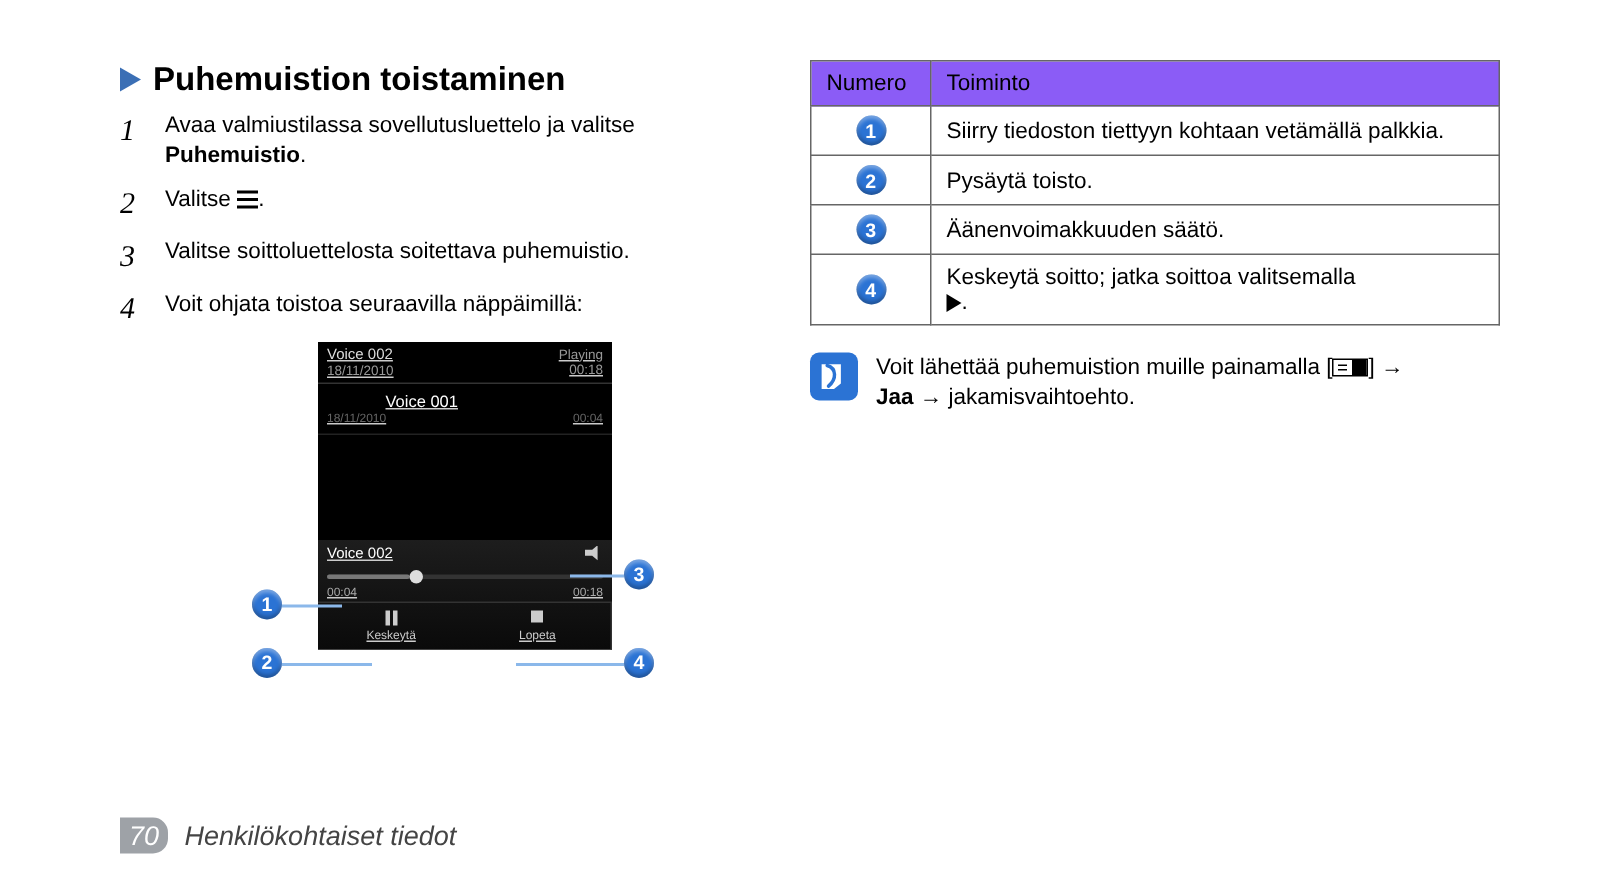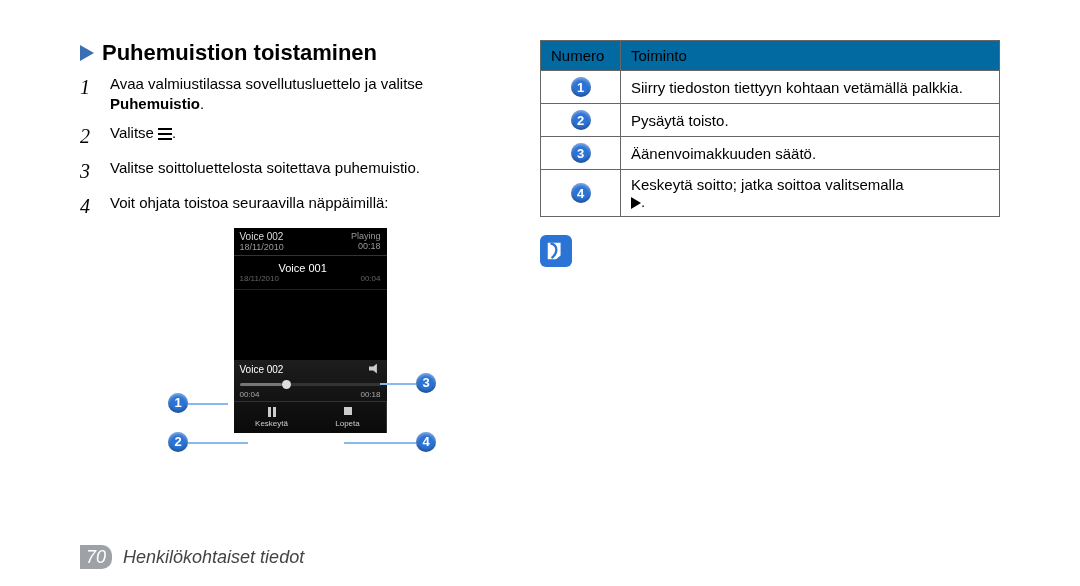--- a/index.html
+++ b/index.html
@@ -64,25 +64,26 @@
     left: 0; right: 0;
     height: 2px;
     background: #000;
   }
   .list-icon::before { top: 0; box-shadow: 0 5px 0 #000; }
   .list-icon::after { top: 10px; }
 
   
   .phone-wrap { display: flex; justify-content: center; margin-top: 4px; }
   .phone {
-    width: 153px;
+    width: 196px;
     background: #000;
     color: #ccc;
     font-size: 10px;
     position: relative;
+    text-decoration: underline;
   }
   .phone .np-row {
     border-bottom: 1px solid #333;
     padding: 3px 6px;
     display: flex;
     justify-content: space-between;
     font-size: 9px;
     color: #999;
   }
   .phone .np-row .title { color: #ddd; font-size: 10px; }
@@ -143,21 +144,21 @@
     font-size: 15px;
     margin-bottom: 18px;
   }
   table.func th, table.func td {
     border: 1px solid #666;
     padding: 6px 10px;
     vertical-align: middle;
     text-align: left;
   }
   table.func th {
-    background: #0369a1;
+    background: #8b5cf6;
     font-weight: normal;
   }
   table.func td.num {
     text-align: center;
     width: 80px;
   }
   .num .callout { position: static; display:inline-flex; }
   .play-tri { display:inline-block; width:0;height:0; border-top:6px solid transparent;border-bottom:6px solid transparent;border-left:10px solid #000; vertical-align:middle;}
 
   .note {
@@ -329,20 +330,25 @@
     </tbody>
       </table>
 
     <div class="note">
       <div class="icon">
         <svg viewBox="0 0 24 24">
             <path d="M3 3 L17 3 L17 17 L12 21 L3 21 Z" fill="#fff"></path>
             <path d="M7 4 C 14 6 14 14 8 19" stroke="#2b73d4" stroke-width="2.5" fill="none" stroke-linecap="round"></path>
           </svg>
       </div>
+      <div class="txt">
+        <span>Voit lähettää puhemuistion muille painamalla [</span><span class="menu-glyph"></span><span>] →</span>
+        <br>
+        <b>Jaa</b><span> → jakamisvaihtoehto.</span>
+      </div>
     </div>
   </div>
 </div>
 
 <div class="footer">
   <span class="pg">70</span>
   <span>Henkilökohtaiset tiedot</span>
 </div>
 
 </body></html>

